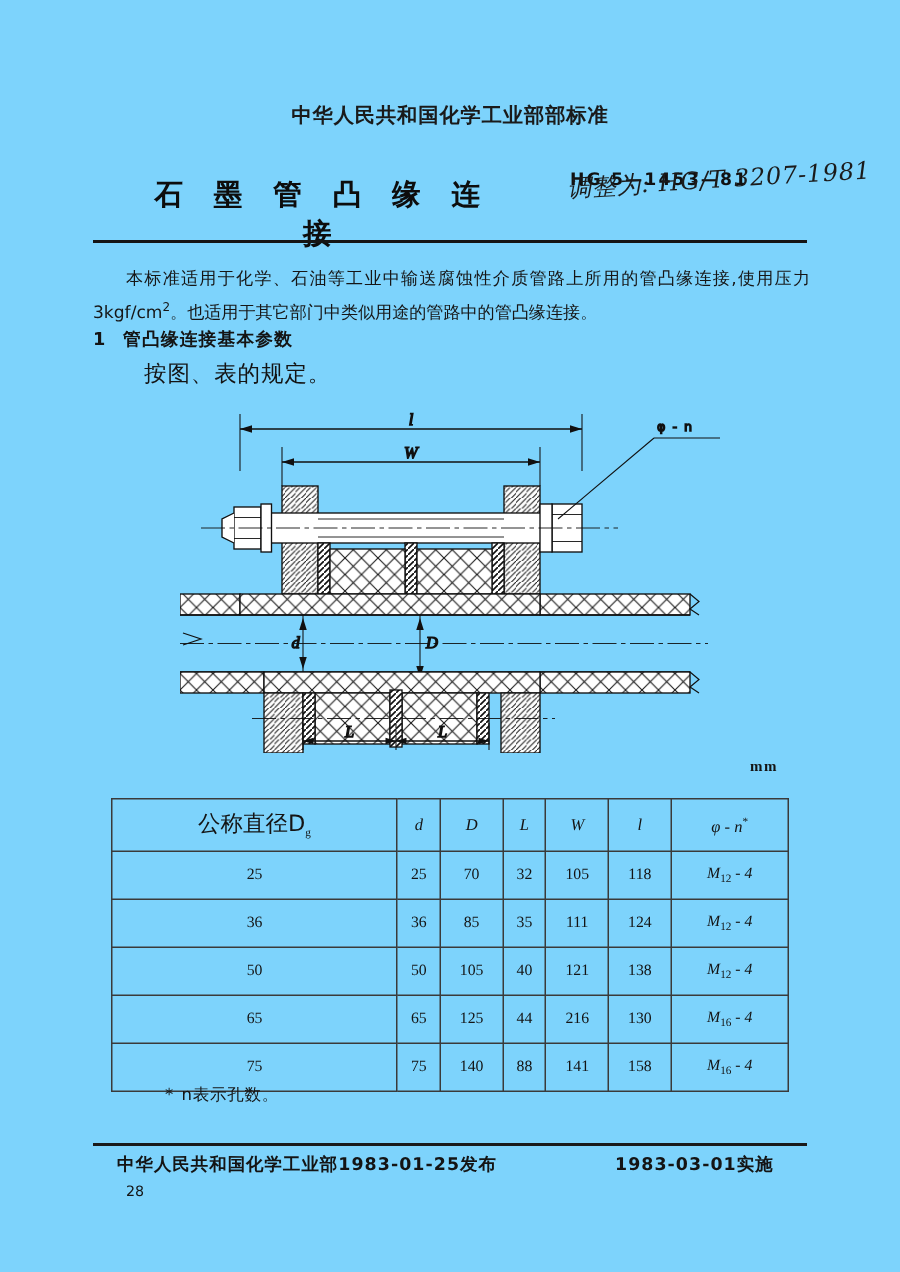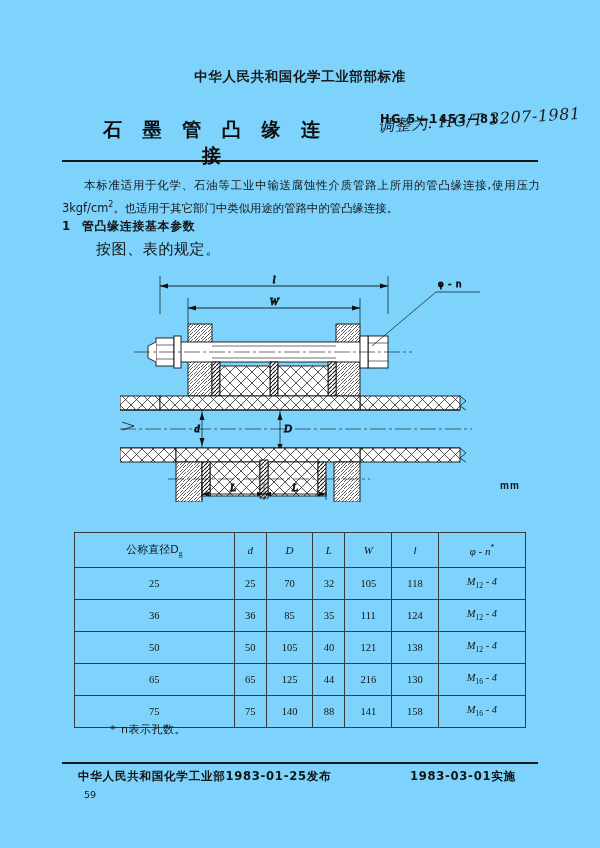--- a/index.html
+++ b/index.html
@@ -113,26 +113,26 @@
     top: 262px;
     left: 120px;
     width: 380px;
     height: 240px;
   }
   .figure svg { display: block; }
 
   
   .unit-label {
     position: absolute;
-    top: 480px;
+    top: 506px;
     left: 500px;
     font-size: 10px;
     letter-spacing: 1px;
     font-weight: 600;
-    font-family: Liberation Sans, sans-serif;
+    font-family: Liberation Serif, serif;
   }
   table.params {
     position: absolute;
     top: 532px;
     left: 74px;
     width: 452px;
     border-collapse: collapse;
     font-family: "Liberation Serif", "DejaVu Serif", serif;
   }
   table.params td, table.params th {
@@ -144,21 +144,21 @@
     height: 31px;
     color: #141414;
   }
   table.params thead th {
     height: 34px;
     font-size: 11px;
   }
   table.params thead th .it { font-style: italic; }
   table.params thead th .cn {
     font-family: "DejaVu Sans", "Liberation Sans", sans-serif;
-    font-size: 11px;
+    font-size: 15px;
   }
   table.params thead th sub { font-size: 7.5px; }
   table.params thead th sup { font-size: 7.5px; }
   table.params td .mval { font-style: italic; }
   table.params td .mval sub { font-size: 7.5px; font-style: normal; }
   .tbl-note {
     position: absolute;
     top: 722px;
     left: 110px;
     font-size: 11px;
@@ -423,15 +423,15 @@
     </tbody>
   </table>
 
   <div class="tbl-note">
     <span class="star">*</span><span>n表示孔数。</span>
   </div>
 
   <div class="rule-bottom"></div>
   <div class="foot-left">中华人民共和国化学工业部1983-01-25发布</div>
   <div class="foot-right">1983-03-01实施</div>
-  <div class="page-num">59</div>
+  <div class="page-num">28</div>
 
 </div>
 
 </body></html>

